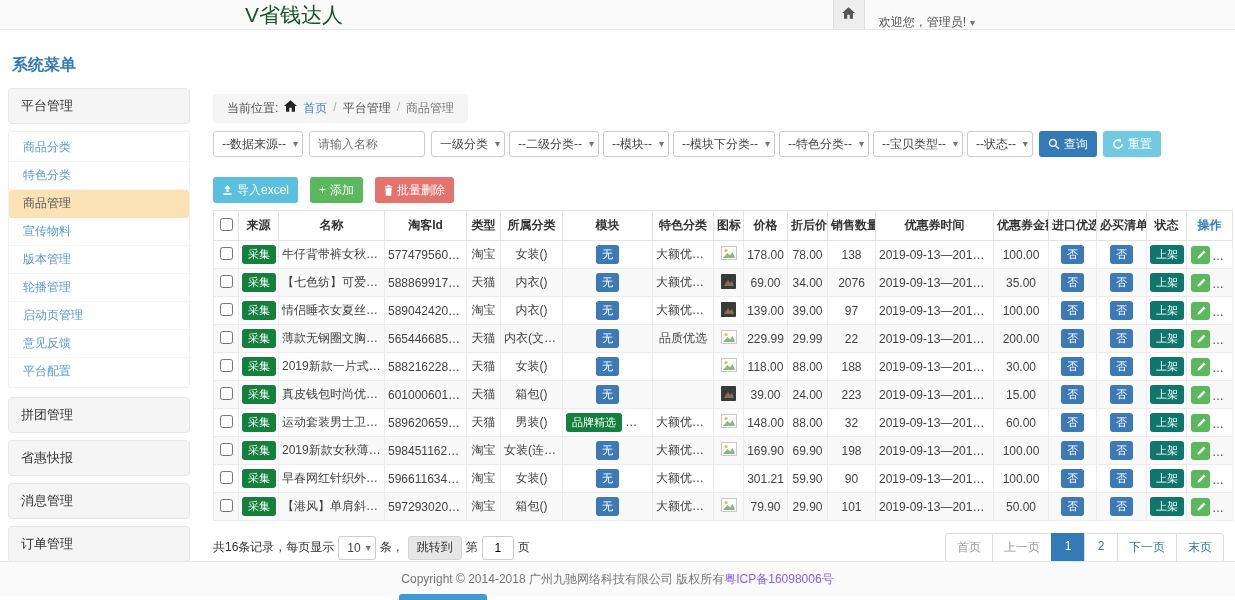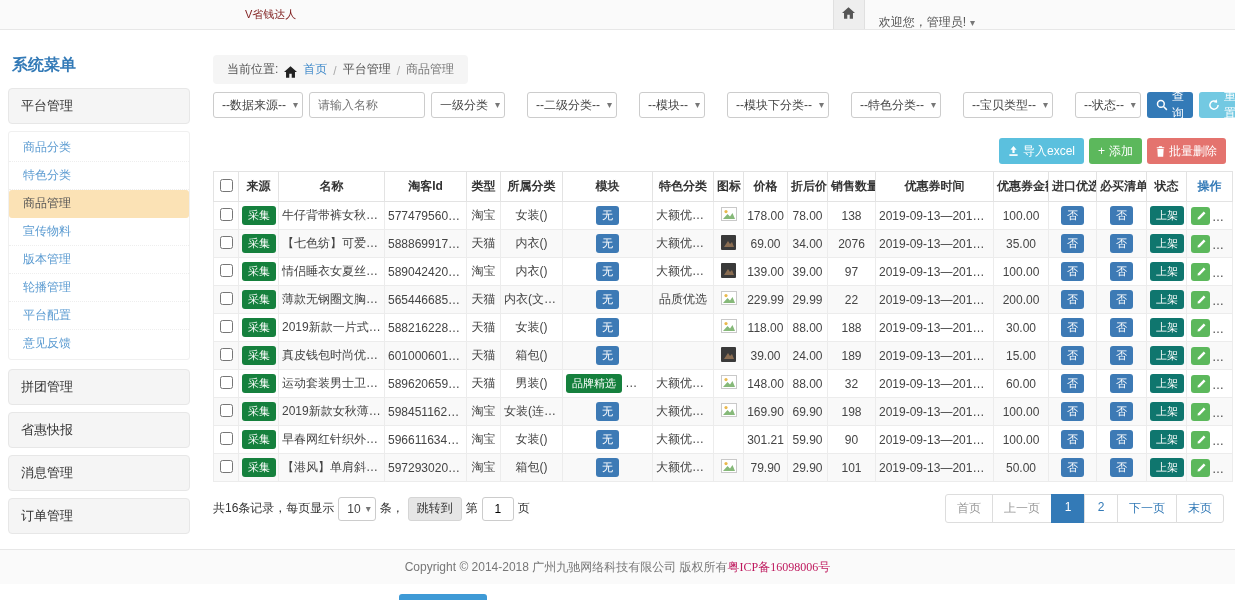--- a/index.html
+++ b/index.html
@@ -3,21 +3,21 @@
 <meta charset="utf-8">
 <style>
   * { box-sizing: border-box; margin: 0; padding: 0; }
   html,body { width: 1235px; height: 600px; overflow: hidden;
     font-family: "Liberation Sans", "DejaVu Sans", sans-serif;
     background: #fff; color: #333; font-size: 12px; }
 
   
   .topbar { height: 30px; background: #fafafa; border-bottom: 1px solid #e7e7e7;
     display: flex; align-items: stretch; }
-  .topbar-title { margin-left: 245px; align-self: center; font-size: 11px; color: #7f1d1d; }
+  .topbar-title { margin-left: 245px; align-self: center; font-size: 21px; color: #14532d; }
   .topbar-spacer { flex: 1; }
   .home-box { width: 32px; background: #eeeeee; border-left: 1px solid #e0e0e0;
     border-right: 1px solid #e0e0e0; display: flex; align-items: center; justify-content: center; cursor: pointer; }
   .welcome { align-self: center; margin: 16px 260px 0 14px; color: #555; cursor: pointer; white-space: nowrap; }
   .caret { font-size: 10px; color: #777; margin-left: 4px; }
 
   
   .page { display: flex; align-items: flex-start; }
   .sidebar { width: 182px; margin: 25px 0 0 8px; flex: none; }
   .main { flex: 1; margin: 25px 9px 0 23px; min-width: 0; }
@@ -27,43 +27,43 @@
   .menu-group { background: #f5f5f5; border: 1px solid #e7e7e7; border-radius: 4px;
     padding: 8px 12px; margin-bottom: 7px; color: #333; font-size: 13px; cursor: pointer; }
   .submenu { background: #fff; border: 1px solid #f0f0f0; border-radius: 3px;
     margin: 2px 0 9px 0; padding: 2px 0; }
   .submenu-item { display: block; color: #5b9bd1; padding: 5px 14px; border-bottom: 1px dotted #eee;
     cursor: pointer; }
   .submenu-item:last-child { border-bottom: none; }
   .submenu-item.active { background: #fbe2b5; border-radius: 3px; color: #555; border-bottom-color: transparent; }
 
   
-  .breadcrumb { display: inline-flex; align-items: flex-end; gap: 6px; background: #f5f5f5;
-    border-radius: 4px; padding: 6px 14px; color: #555; }
+  .breadcrumb { display: inline-flex; align-items: flex-start; gap: 6px; background: #f5f5f5;
+    border-radius: 4px; padding: 6px 14px; color: #555; margin-top: 39px; }
   .breadcrumb .link { color: #428bca; cursor: pointer; }
   .breadcrumb .sep { color: #aaa; }
   .breadcrumb .muted { color: #777; }
 
   
   .filter-bar { display: flex; align-items: center; gap: 6px; margin-top: 8px; flex-wrap: nowrap; }
   .select { position: relative; height: 26px; border: 1px solid #ccc; border-radius: 3px;
     background: #fff; display: inline-flex; align-items: center; padding: 0 16px 0 8px;
     color: #444; cursor: pointer; white-space: nowrap; }
   .select .caret { position: absolute; right: 4px; top: 6px; }
   .text-input { height: 26px; border: 1px solid #ccc; border-radius: 3px; padding: 0 8px;
     width: 116px; font-size: 12px; color: #333; font-family: inherit; }
   .btn { display: inline-flex; align-items: center; gap: 4px; height: 26px; padding: 0 9px;
     border: none; border-radius: 3px; color: #fff; font-size: 12px; cursor: pointer; font-family: inherit; }
   .btn-primary { background: #337ab7; }
   .btn-info { background: #5bc0de; }
   .btn-success { background: #5cb85c; }
   .btn-danger { background: #e4736e; }
 
   
-  .toolbar { display: flex; justify-content: flex-end; gap: 5px; margin-top: 20px; }
+  .toolbar { display: flex; justify-content: flex-start; gap: 12px; margin-top: 20px; }
 
   
   table.grid { width: 100%; border-collapse: collapse; table-layout: fixed; margin-top: 7px;
     border: 1px solid #ddd; }
   table.grid th { font-weight: bold; padding: 6px 3px; border: 1px solid #e3e3e3;
     text-align: center; background: #fff; white-space: nowrap; overflow: hidden; }
   table.grid th.op-col { color: #337ab7; }
   table.grid td { padding: 4px 3px; border: 1px solid #ececec; border-top: 1px solid #ddd;
     text-align: center; white-space: nowrap; overflow: hidden; text-overflow: ellipsis;
     color: #444; height: 26px; }
@@ -89,24 +89,24 @@
     text-align: center; font-size: 12px; font-family: inherit; }
   .pager { display: flex; margin-right: 2px; }
   .page-btn { min-width: 34px; padding: 5px 11px; border: 1px solid #ddd; background: #fff;
     color: #337ab7; text-align: center; cursor: pointer; margin-left: -1px; }
   .page-btn:first-child { margin-left: 0; border-radius: 3px 0 0 3px; }
   .page-btn:last-child { border-radius: 0 3px 3px 0; }
   .page-btn.active { background: #337ab7; border-color: #337ab7; color: #fff; }
   .page-btn.disabled { color: #999; }
 
   
-  .footer { position: absolute; left: 0; right: 0; bottom: 16px; height: 35px; background: #fafafa;
+  .footer { position: absolute; left: 0; right: 0; bottom: 4px; height: 35px; background: #fafafa;
     border-top: 1px solid #e7e7e7; display: flex; align-items: center; justify-content: center;
     color: #777; z-index: 5; }
-  .footer .link { color: #be185d; cursor: pointer; font-family: Liberation Serif, serif; }
+  .footer .link { color: #8b5cf6; cursor: pointer; }
   .bottom-blue-bar { position: absolute; left: 399px; bottom: 0; width: 88px; height: 6px;
     background: #3e9ad6; border-radius: 3px 3px 0 0; z-index: 6; }
 </style>
 </head>
 <body>
 
 <div class="topbar">
   <div class="topbar-title">V省钱达人</div>
   <div class="topbar-spacer"></div>
   <div class="home-box">
@@ -128,22 +128,23 @@
     <div id="groups-top">
         <div class="menu-group">平台管理</div>
       </div>
     <div class="submenu" id="submenu">
         <a class="submenu-item">商品分类</a>
         <a class="submenu-item">特色分类</a>
         <a class="submenu-item active">商品管理</a>
         <a class="submenu-item">宣传物料</a>
         <a class="submenu-item">版本管理</a>
         <a class="submenu-item">轮播管理</a>
+        <a class="submenu-item">启动页管理</a>
+        <a class="submenu-item">意见反馈</a>
         <a class="submenu-item">平台配置</a>
-        <a class="submenu-item">意见反馈</a>
       </div>
     <div id="groups-bottom">
         <div class="menu-group">拼团管理</div>
         <div class="menu-group">省惠快报</div>
         <div class="menu-group">消息管理</div>
         <div class="menu-group">订单管理</div>
       </div>
   </div>
 
   <div class="main">
@@ -161,21 +162,21 @@
       <span class="sep">/</span>
       <span class="muted">商品管理</span>
     </div>
 
     <div class="filter-bar">
       <div class="select">
         <span>--数据来源--</span>
         <span class="caret">▾</span>
       </div>
       <input class="text-input" placeholder="请输入名称" style="">
-      <span id="filter-selects" style="display:inline-flex;gap:22px">
+      <span id="filter-selects" style="display:inline-flex;gap:4px">
           <span class="select">
             <span>一级分类</span>
             <span class="caret">▾</span>
           </span>
           <span class="select">
             <span>--二级分类--</span>
             <span class="caret">▾</span>
           </span>
           <span class="select">
             <span>--模块--</span>
@@ -452,21 +453,21 @@
             <td>天猫</td>
             <td>箱包()</td>
             <td><span class="badge badge-blue">无</span></td>
             <td></td>
             <td><span class="thumb"><svg width="15" height="15" viewBox="0 0 15 15">
                   <rect width="15" height="15" rx="1" fill="#3a3a3a"></rect>
                   <path d="M3 12 L7 6 L9 9 L11 7 L13 12 Z" fill="#8a6d52"></path>
                 </svg></span></td>
             <td>39.00</td>
             <td>24.00</td>
-            <td>189</td>
+            <td>223</td>
             <td>2019-09-13—2019-09-20</td>
             <td>15.00</td>
             <td><span class="badge badge-blue">否</span></td>
             <td><span class="badge badge-blue">否</span></td>
             <td><span class="badge badge-green">上架</span></td>
             <td><button class="mini-btn mini-edit">
                 <span style="line-height:0"><svg width="10" height="10" viewBox="0 0 16 16">
                     <path fill="#fff" d="M12.4 0.8 L15.2 3.6 5.8 13 2.4 13.7 3.1 10.3 Z"></path>
                   </svg></span>
               </button><button class="mini-btn mini-del">

